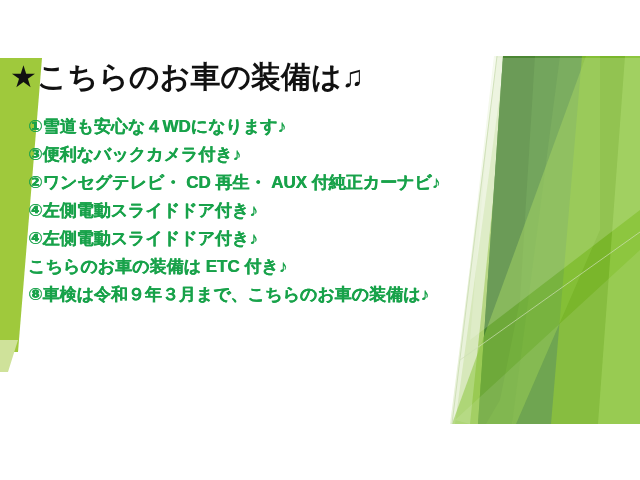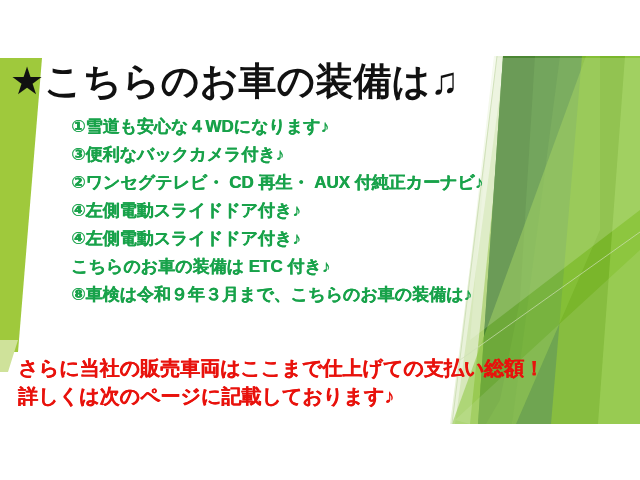--- a/index.html
+++ b/index.html
@@ -25,21 +25,21 @@
     width: 640px;
     height: 480px;
     pointer-events: none;
   }
 
   
   .title {
     position: absolute;
     left: 10px;
     top: 62px;
-    font-size: 38px;
+    font-size: 30px;
     font-weight: bold;
     color: #111111;
     letter-spacing: 0px;
     white-space: nowrap;
     line-height: 1.0;
   }
 
   
   .feature-list {
     position: absolute;
@@ -48,21 +48,20 @@
     width: 560px;
   }
   .feature-item {
     color: #18a24a;
     font-size: 17px;
     font-weight: bold;
     line-height: 1.0;
     height: 28px;
     white-space: nowrap;
     text-shadow: 0.5px 0 0 #18a24a;
-    margin-left: 43px;
   }
 
   
   .footer-note {
     position: absolute;
     left: 18px;
     top: 355px;
     width: 600px;
   }
   .footer-line {
@@ -117,18 +116,14 @@
   <div class="feature-list">
     <div class="feature-item">①雪道も安心な４WDになります♪</div>
     <div class="feature-item">③便利なバックカメラ付き♪</div>
     <div class="feature-item">②ワンセグテレビ・ CD 再生・ AUX 付純正カーナビ♪</div>
     <div class="feature-item">④左側電動スライドドア付き♪</div>
     <div class="feature-item">④左側電動スライドドア付き♪</div>
     <div class="feature-item">こちらのお車の装備は ETC 付き♪</div>
     <div class="feature-item">⑧車検は令和９年３月まで、こちらのお車の装備は♪</div>
   </div>
 
-  <div class="footer-note">
-    <div class="footer-line">さらに当社の販売車両はここまで仕上げての支払い総額！</div>
-    <div class="footer-line">詳しくは次のページに記載しております♪</div>
-  </div>
 
 </div>
 
 </body></html>

